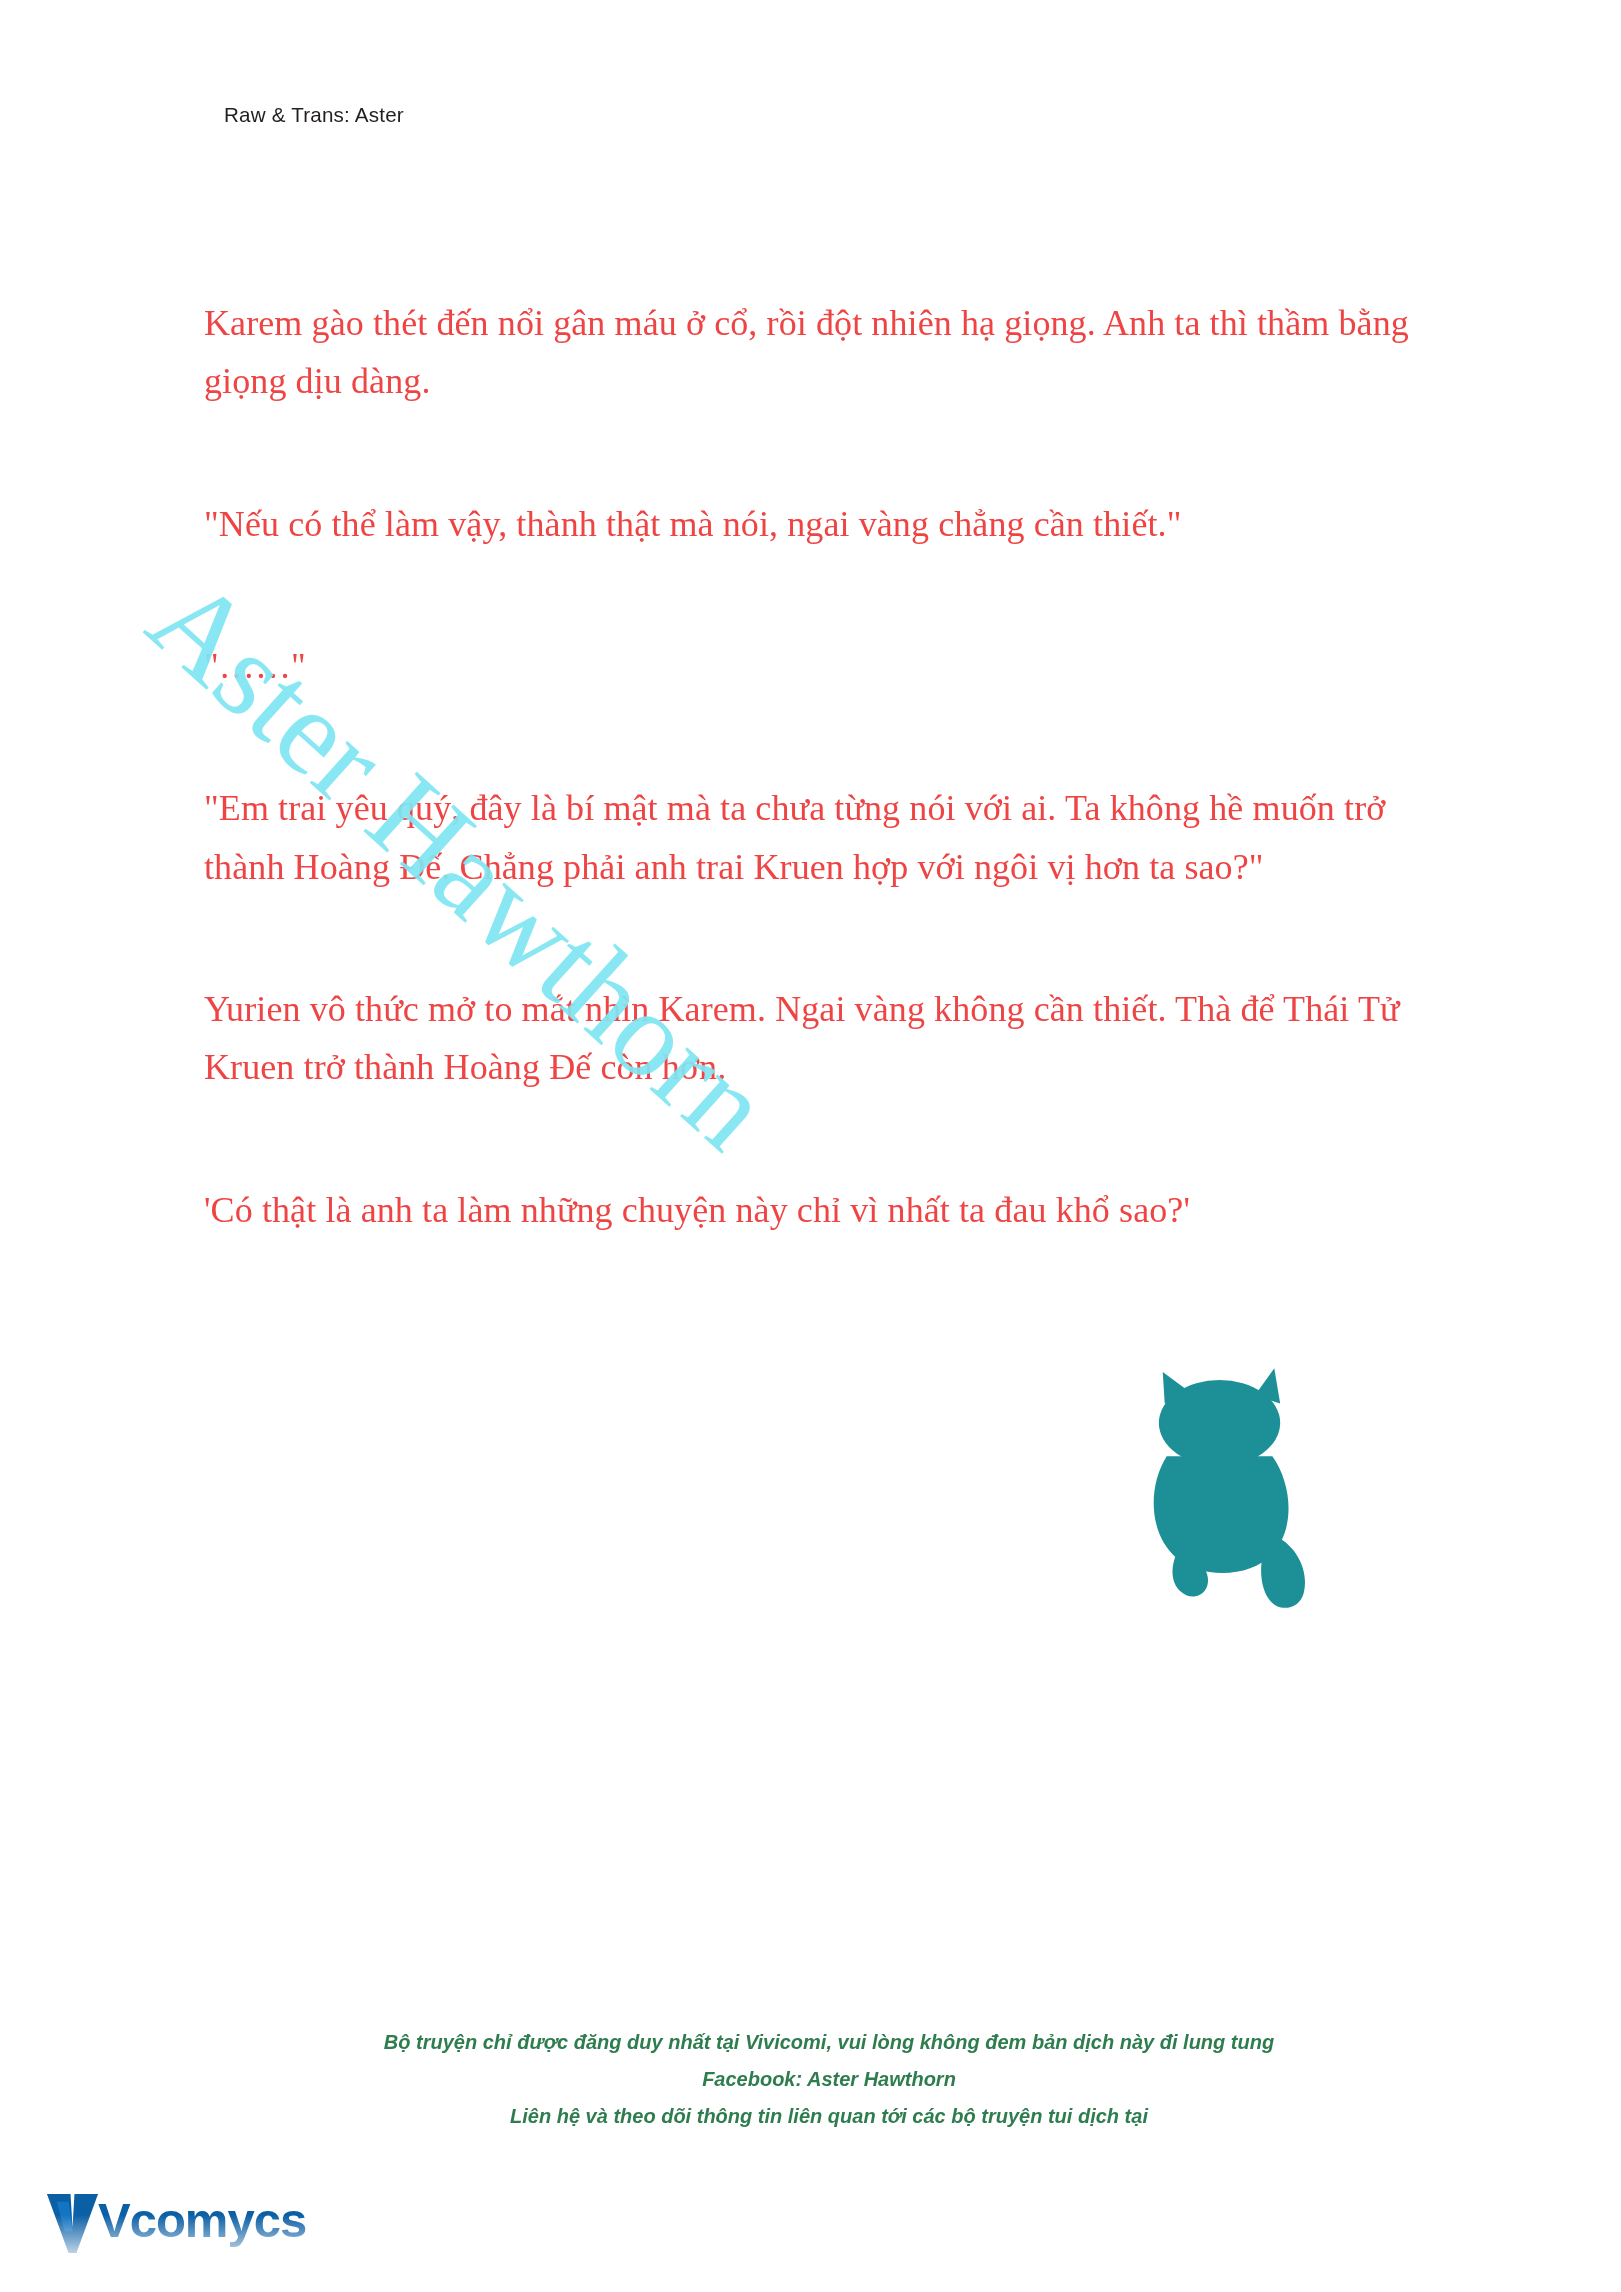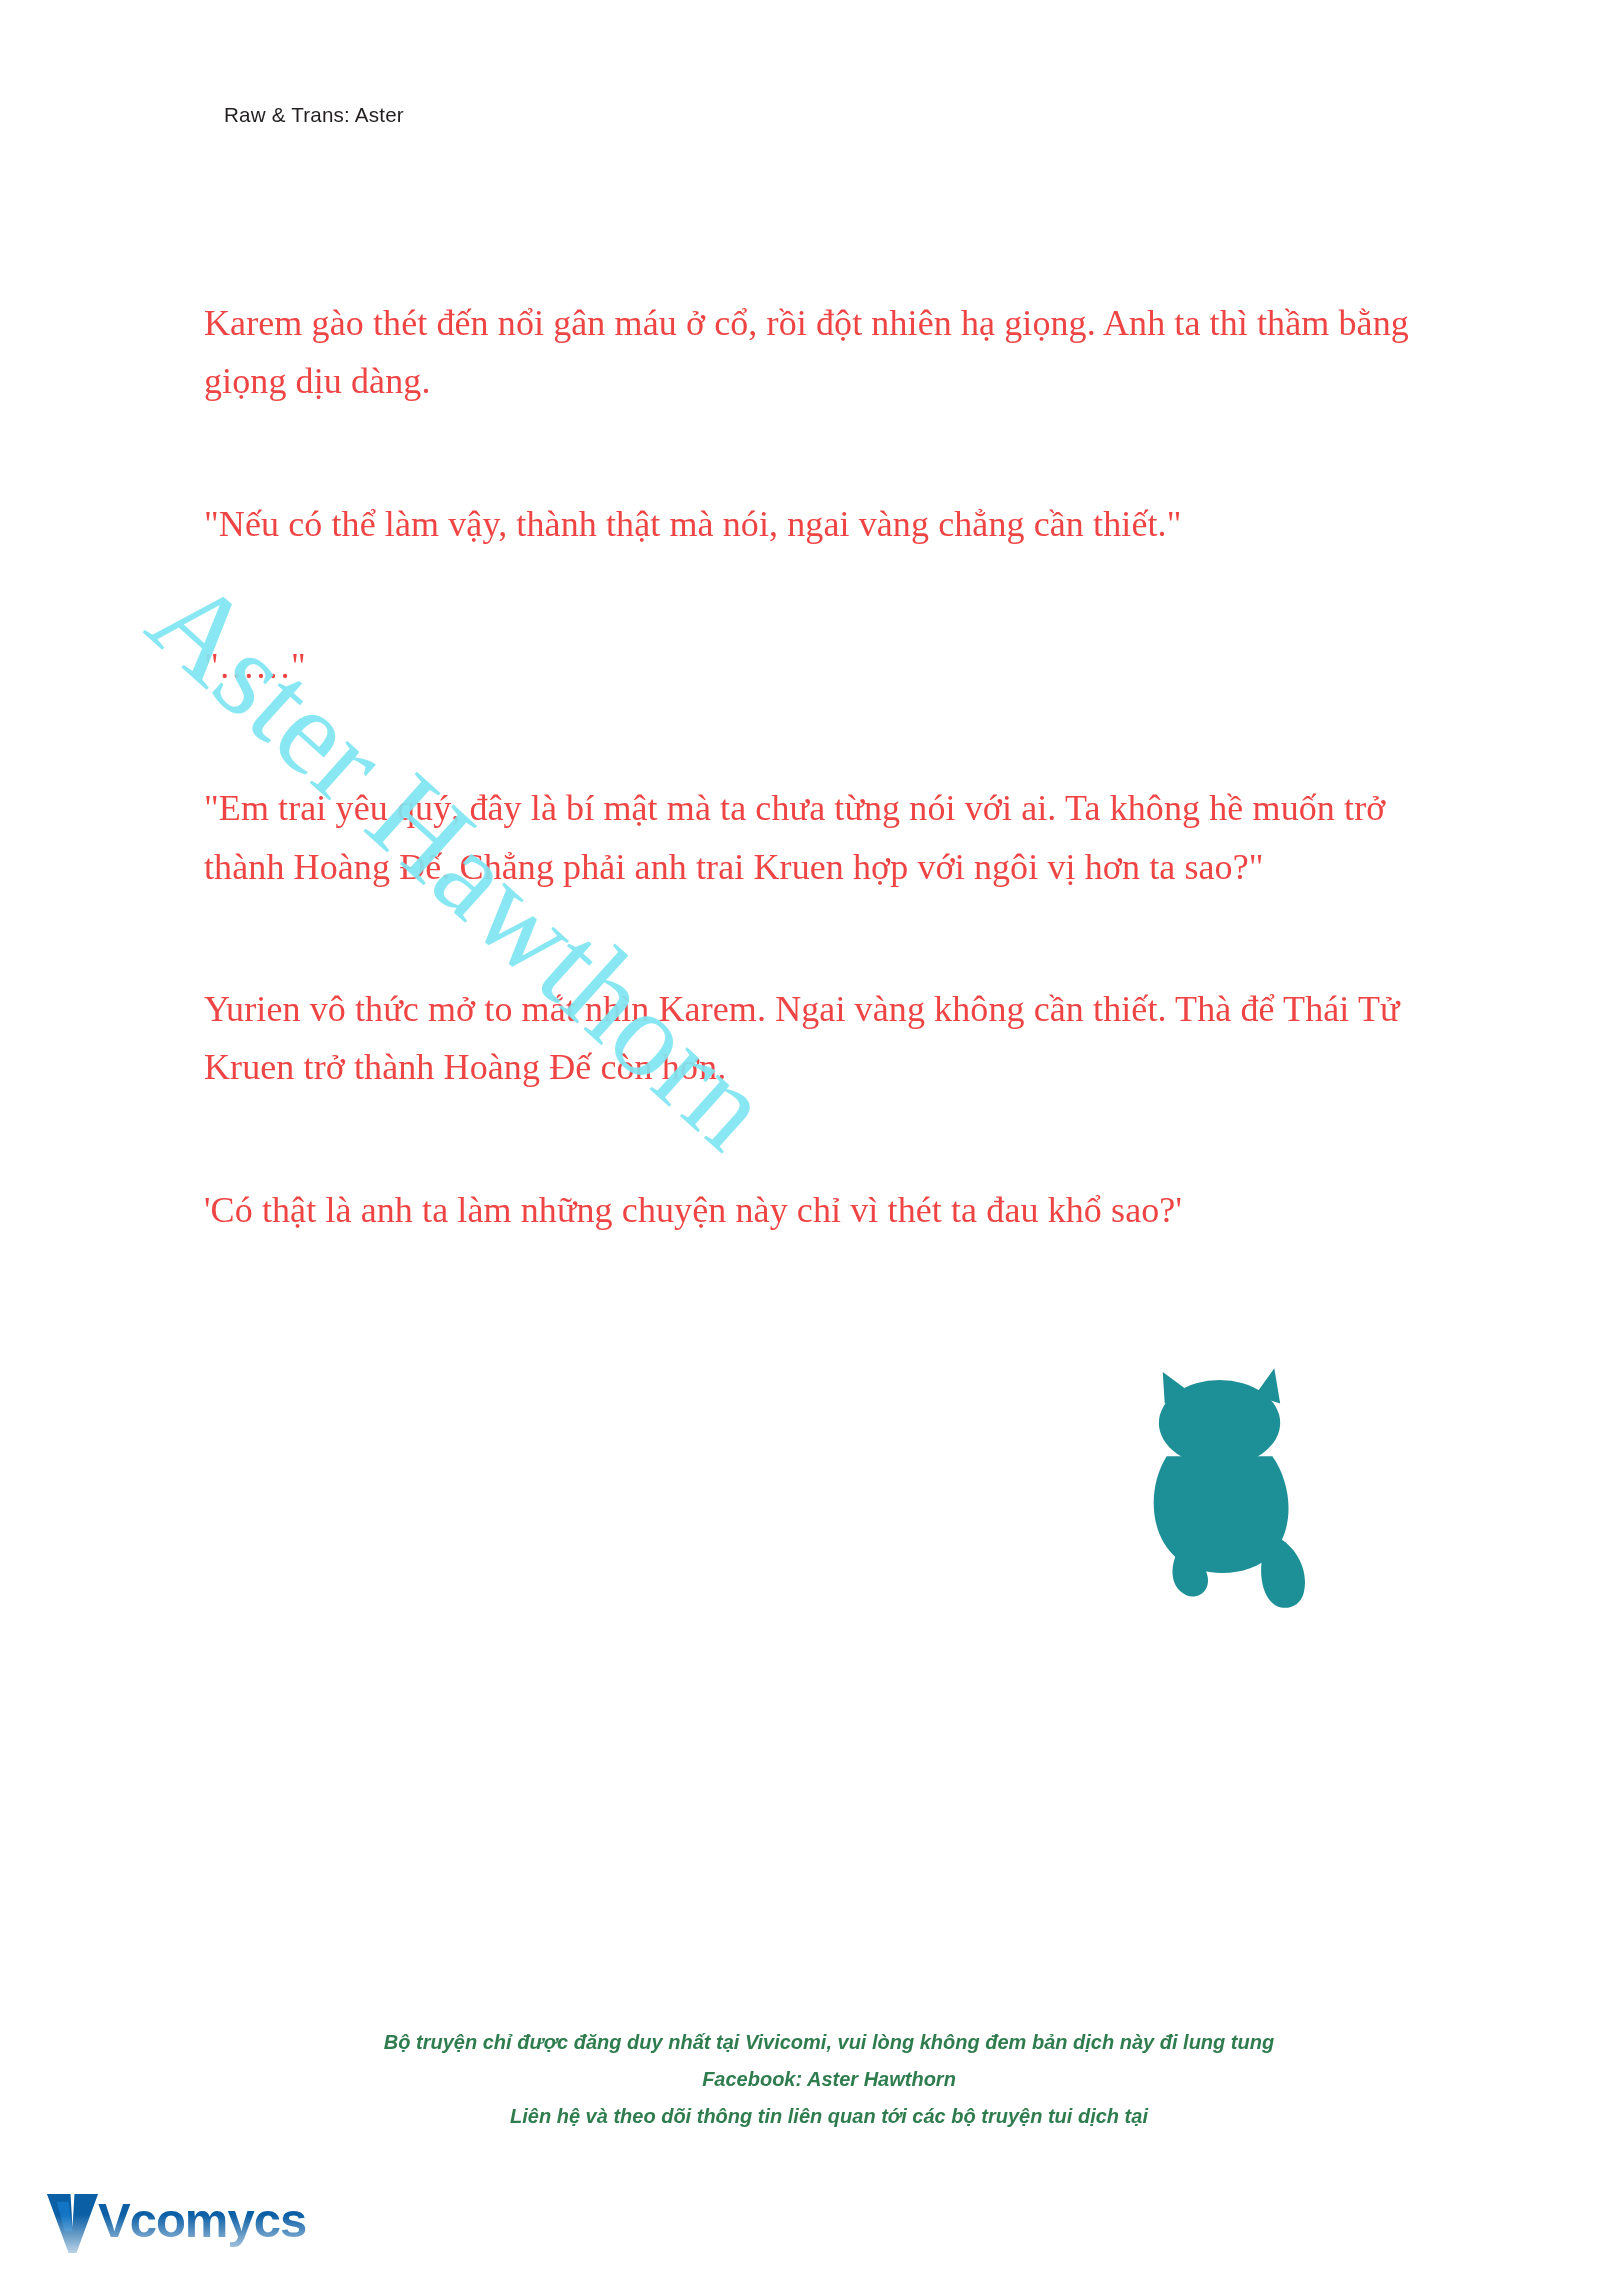--- a/index.html
+++ b/index.html
@@ -129,21 +129,21 @@
 <div class="page">
 
   <div class="header-credit">Raw &amp; Trans: Aster</div>
 
   <div class="content">
     <p class="para">Karem gào thét đến nổi gân máu ở cổ, rồi đột nhiên hạ giọng. Anh ta thì thầm bằng giọng dịu dàng.</p>
     <p class="para">"Nếu có thể làm vậy, thành thật mà nói, ngai vàng chẳng cần thiết."</p>
     <p class="para">"……"</p>
     <p class="para">"Em trai yêu quý, đây là bí mật mà ta chưa từng nói với ai. Ta không hề muốn trở thành Hoàng Đế. Chẳng phải anh trai Kruen hợp với ngôi vị hơn ta sao?"</p>
     <p class="para">Yurien vô thức mở to mắt nhìn Karem. Ngai vàng không cần thiết. Thà để Thái Tử Kruen trở thành Hoàng Đế còn hơn.</p>
-    <p class="para">'Có thật là anh ta làm những chuyện này chỉ vì thét ta đau khổ sao?'</p>
+    <p class="para">'Có thật là anh ta làm những chuyện này chỉ vì nhất ta đau khổ sao?'</p>
   </div>
 
   <div class="watermark">Aster Hawthorn</div>
 
   <div class="cat-mark">
     <svg width="225" height="255" viewBox="0 0 230 260" xmlns="http://www.w3.org/2000/svg">
       <g fill="#1d8f96">
         <path d="M58 42 L56 10 L86 32 Z"></path>
         <path d="M150 34 L170 6 L176 42 Z"></path>
         <ellipse cx="114" cy="62" rx="62" ry="44"></ellipse>

